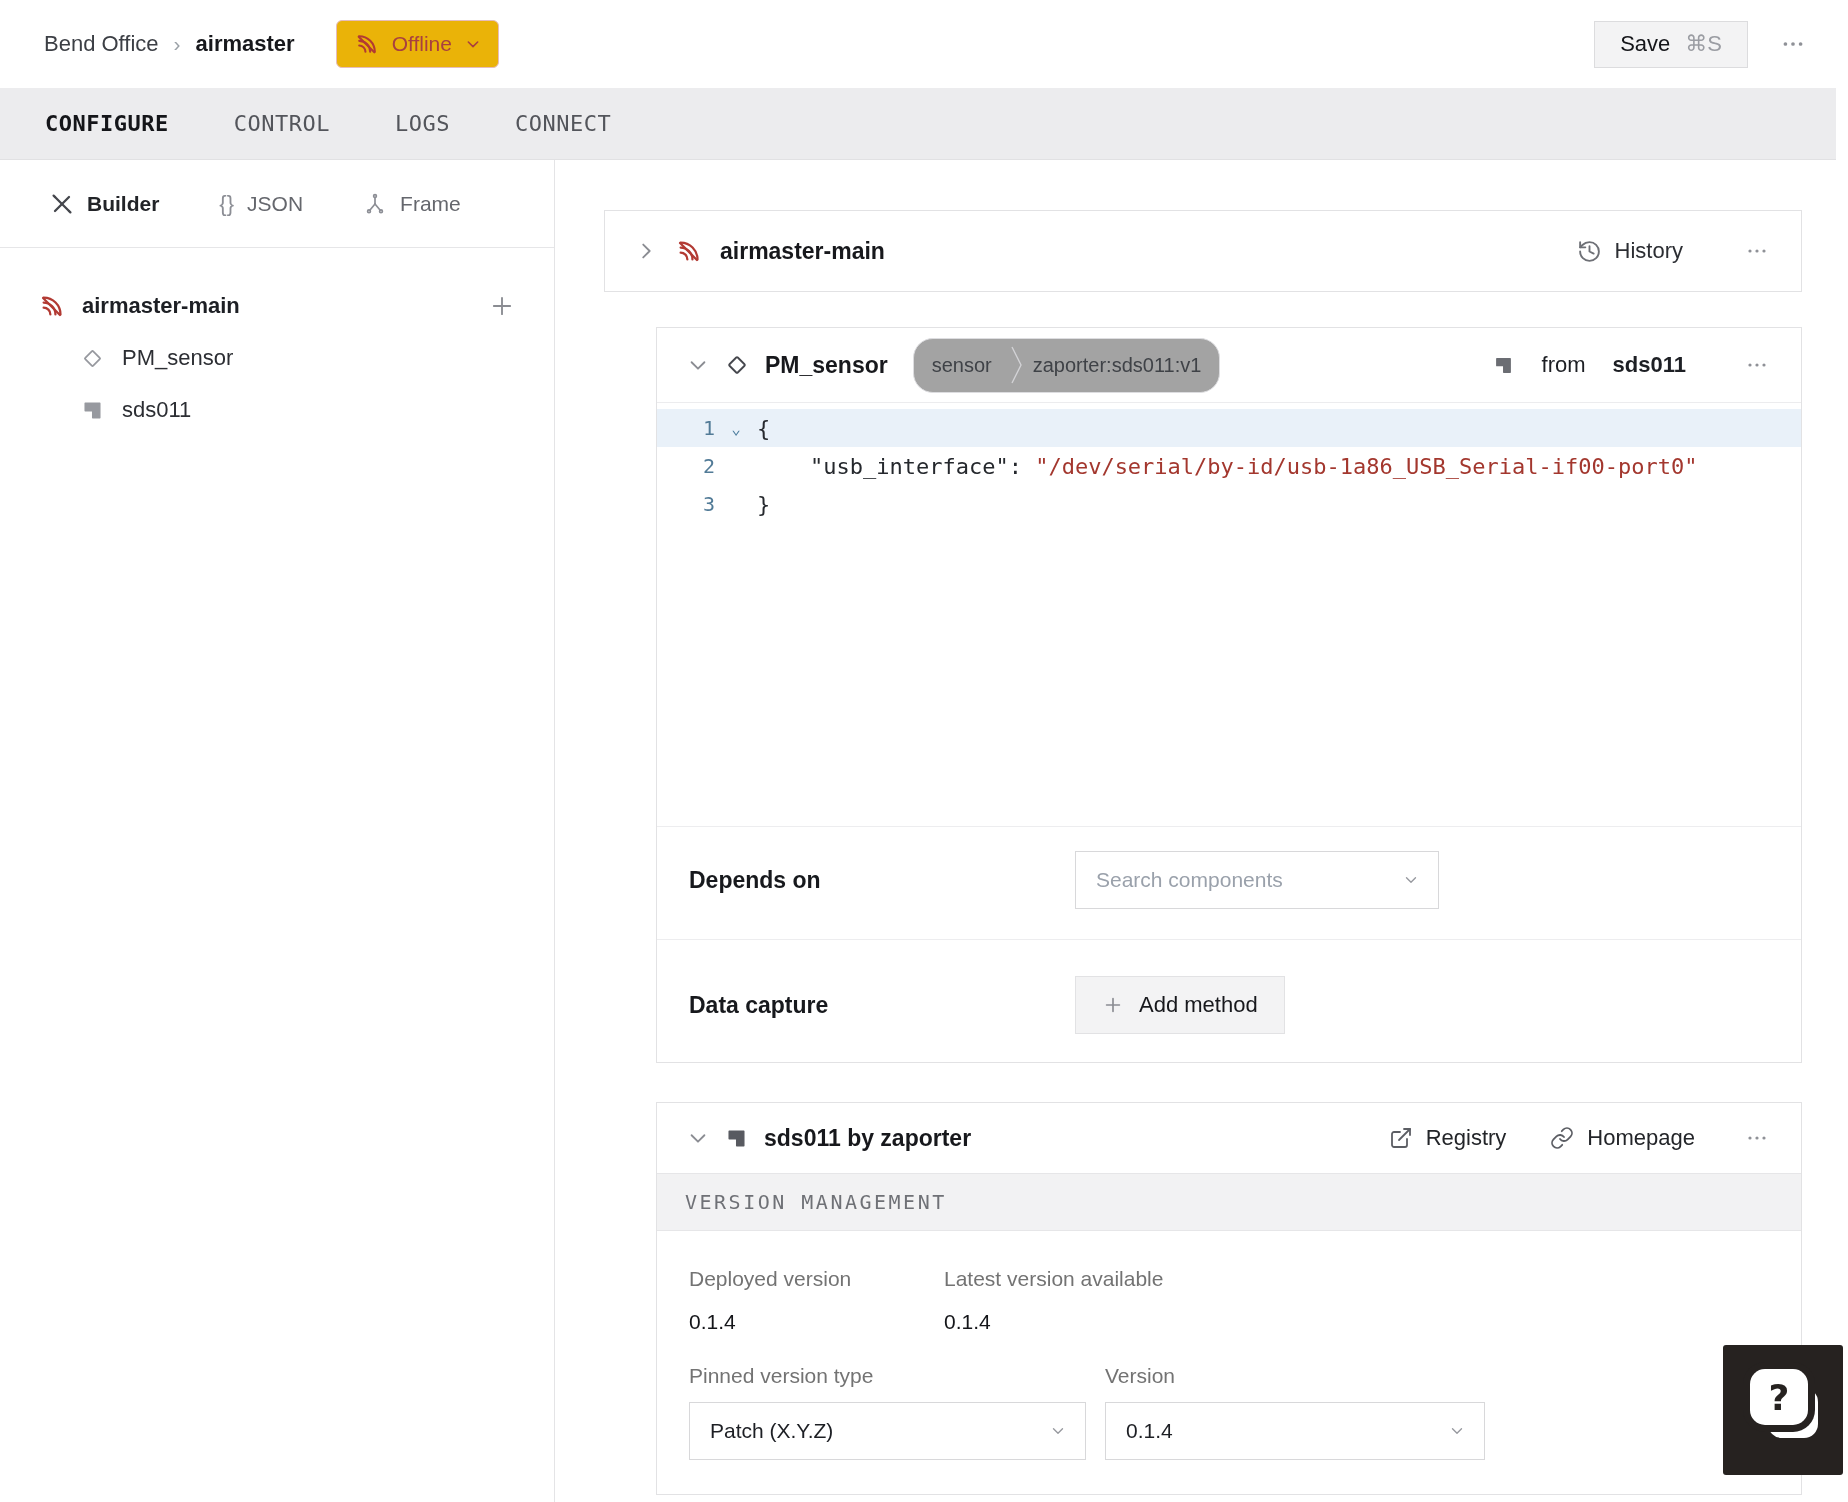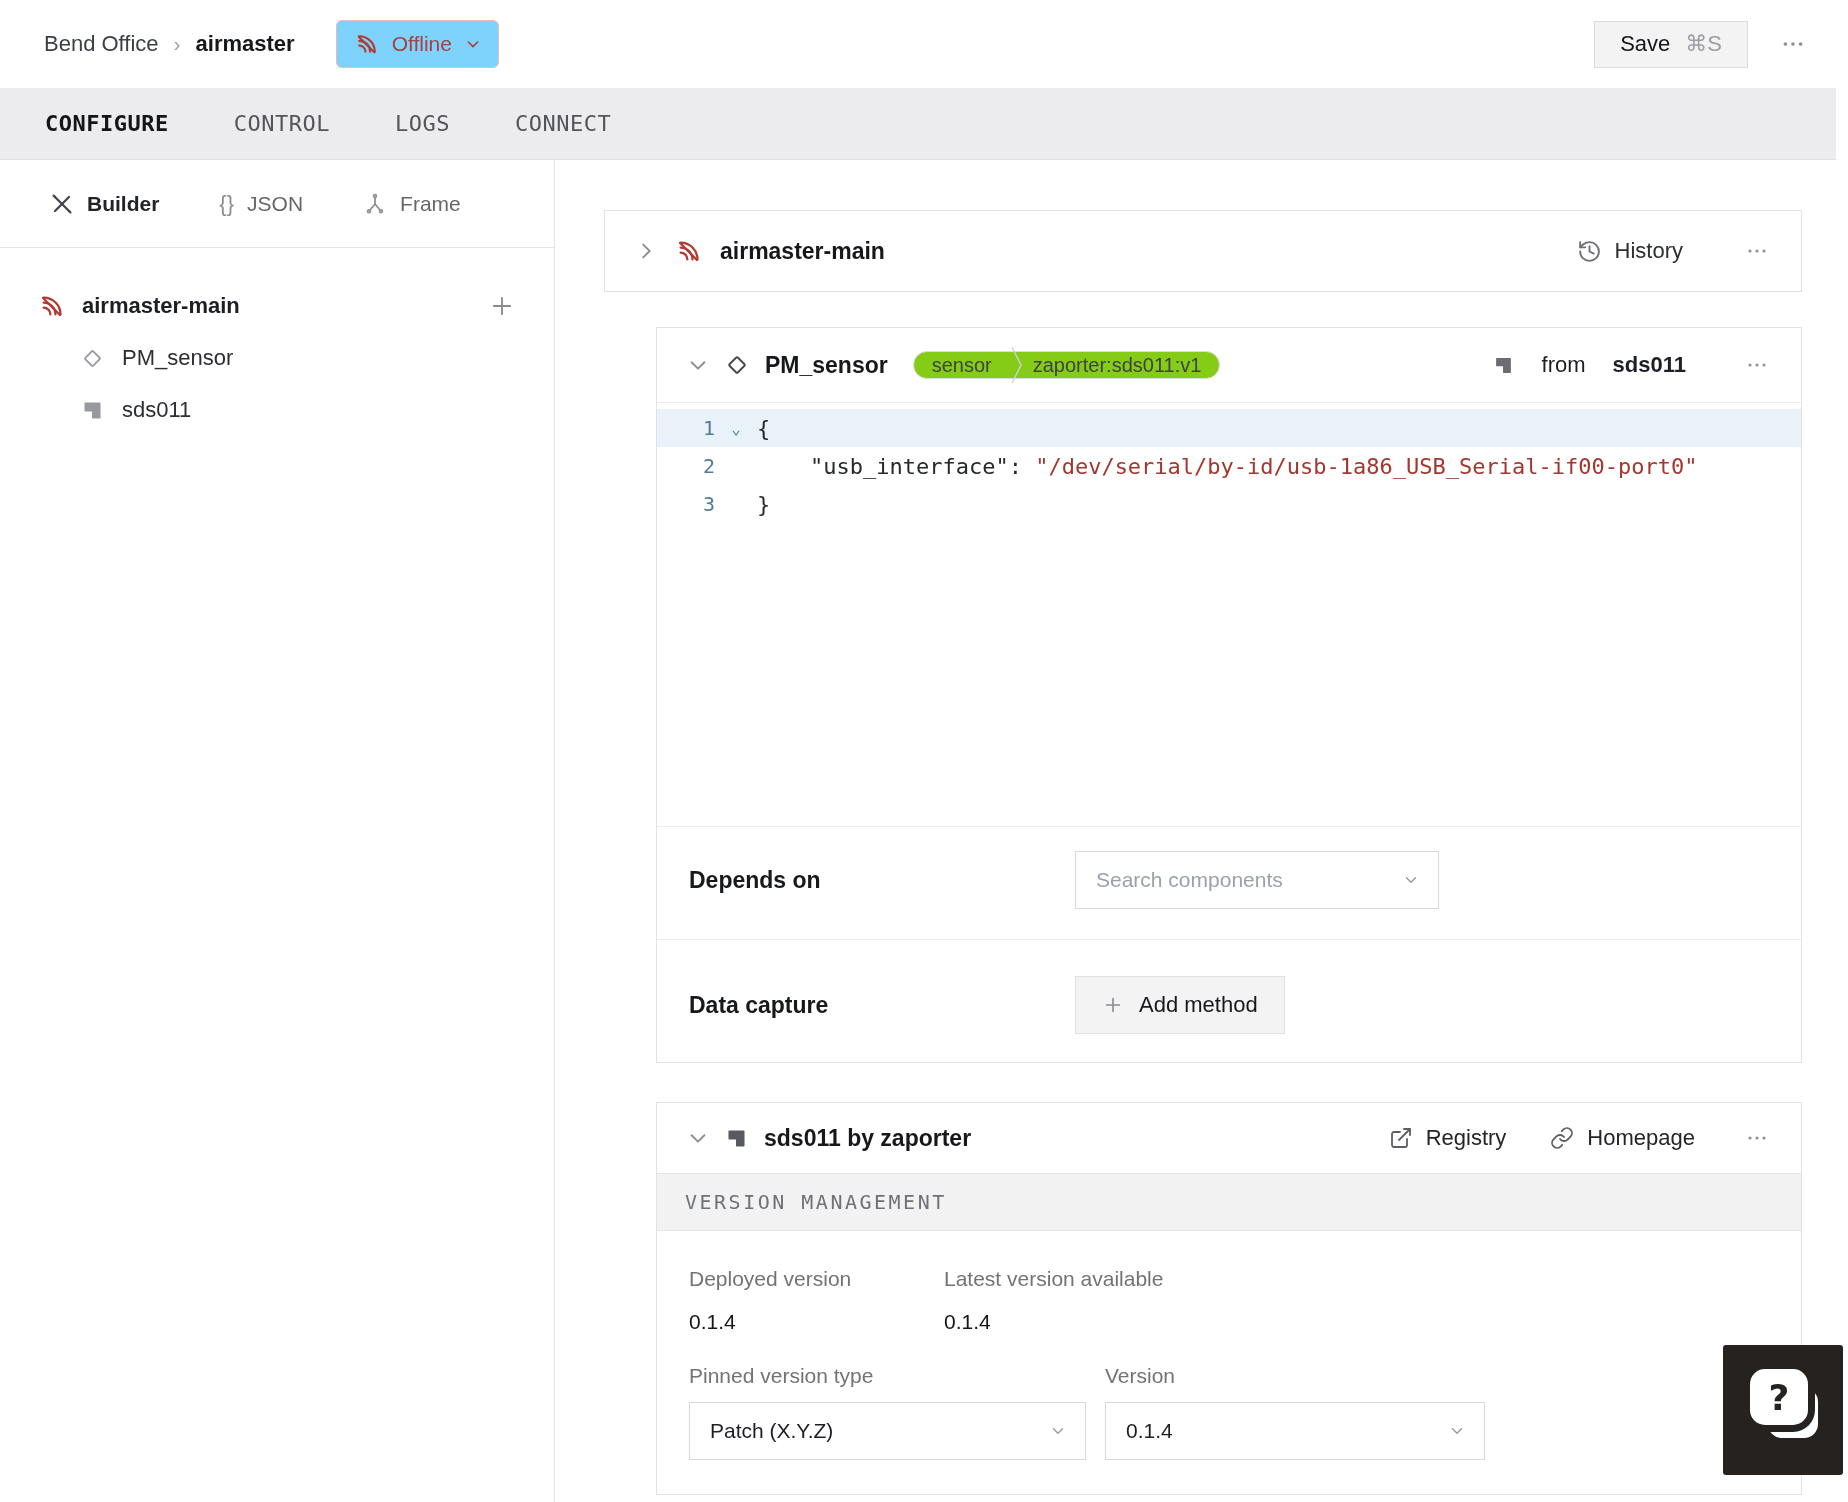--- a/index.html
+++ b/index.html
@@ -7,21 +7,21 @@
   .page { position:relative; width:1848px; height:1502px; overflow:hidden; background:#fff; }
   [data-interactable="true"]{ cursor:pointer; }
   svg { display:block; flex:none; }
 
   
   .topbar { position:absolute; top:0; left:0; right:0; height:88px; background:#fff; display:flex; align-items:center; justify-content:space-between; padding:0 34px 0 44px; }
   .crumbs { display:flex; align-items:center; gap:15px; font-size:22px; }
   .crumb-loc { color:#3c3f45; }
   .crumb-sep { color:#9aa0a6; font-size:21px; }
   .crumb-machine { font-weight:bold; color:#17181c; }
-  .status-badge { margin-left:26px; display:flex; align-items:center; gap:13px; background:#7dd3fc; border:1px solid #e5bcbc; border-radius:6px; height:48px; padding:0 17px; color:#a84040; font-size:21px; }
+  .status-badge { margin-left:26px; display:flex; align-items:center; gap:13px; background:#eab308; border:1px solid #e5bcbc; border-radius:6px; height:48px; padding:0 17px; color:#a84040; font-size:21px; }
   .topbar-right { display:flex; align-items:center; }
   .save-btn { height:47px; background:#f3f3f4; border:1px solid #dcdcde; display:flex; align-items:center; gap:15px; padding:0 25px; font-size:22px; color:#141519; }
   .save-kbd { color:#9b9da3; }
   .kebab-btn { background:none; border:none; color:#8f9197; margin-left:24px; padding:8px; }
 
   
   .tabbar { position:absolute; top:88px; left:0; right:12px; height:72px; background:#ececee; border-bottom:1px solid #e1e1e3; display:flex; align-items:center; padding-left:45px; gap:65px; font-family:"DejaVu Sans Mono","Liberation Mono",monospace; }
   .tab { font-size:22px; letter-spacing:.5px; color:#53555b; }
   .tab.active { font-weight:bold; color:#141519; }
 
@@ -47,21 +47,21 @@
 
   .machine-card { margin:50px 46px 0 48px; height:82px; display:flex; align-items:center; padding:0 26px 0 30px; gap:18px; }
   .card-title { font-weight:bold; font-size:23px; color:#17181c; }
   .flex-spacer { flex:1; }
   .history-btn { display:flex; align-items:center; gap:13px; font-size:22px; color:#2c2e33; background:none; border:none; }
   .history-btn .hicon { color:#6e7076; }
   .hdr-kebab { background:none; border:none; color:#8f9197; margin-left:38px; padding:6px; }
 
   .component-card { margin:35px 46px 0 100px; }
   .comp-header { height:74px; display:flex; align-items:center; padding:0 26px 0 30px; gap:15px; }
-  .badge-pill { display:flex; align-items:center; height:28px; border:1px solid #dddde0; border-radius:20px; background:#84cc16; margin-left:10px; font-size:20px; color:#3f4247; }
+  .badge-pill { display:flex; align-items:center; height:55px; border:1px solid #dddde0; border-radius:20px; background:#a3a3a3; margin-left:10px; font-size:20px; color:#3f4247; }
   .pill-seg { padding:0 18px; }
   .pill-seg.second { padding-left:10px; }
   .from-link { margin-left:auto; display:flex; align-items:center; gap:27px; font-size:22px; color:#1d1f24; }
   .from-link .micon2 { color:#6b6d73; }
   .from-bold { font-weight:bold; }
 
   
   .editor { height:424px; border-top:1px solid #ececee; padding-top:6px; font-family:"DejaVu Sans Mono","Liberation Mono",monospace; }
   .eline { display:flex; align-items:center; height:38px; font-size:22px; }
   .eline .ln { width:58px; text-align:right; color:#527b97; font-size:20px; flex:none; }

